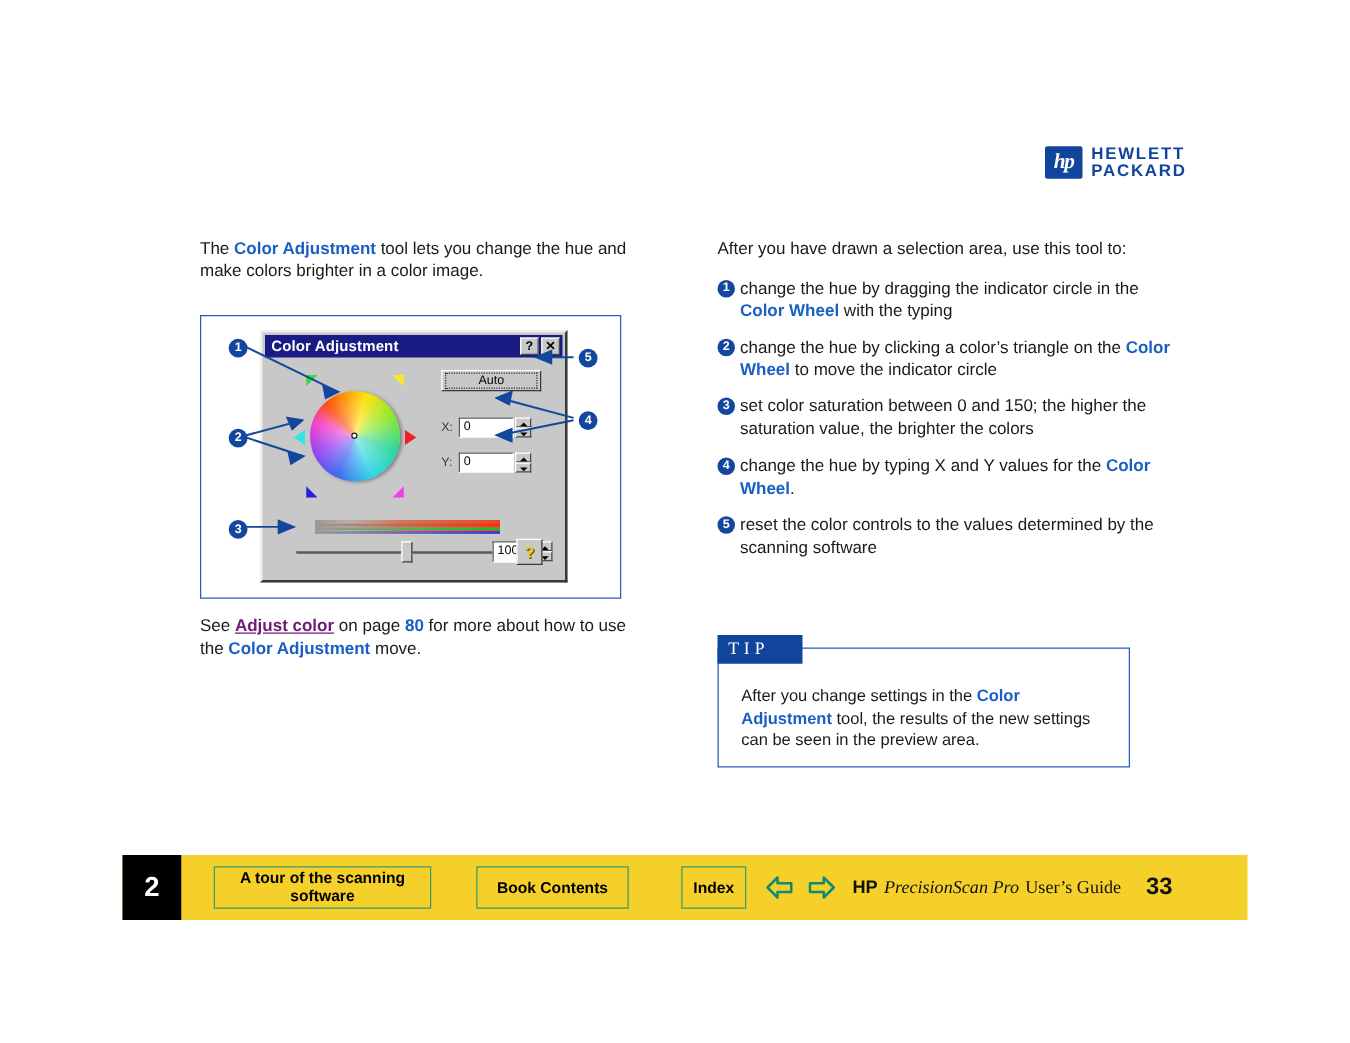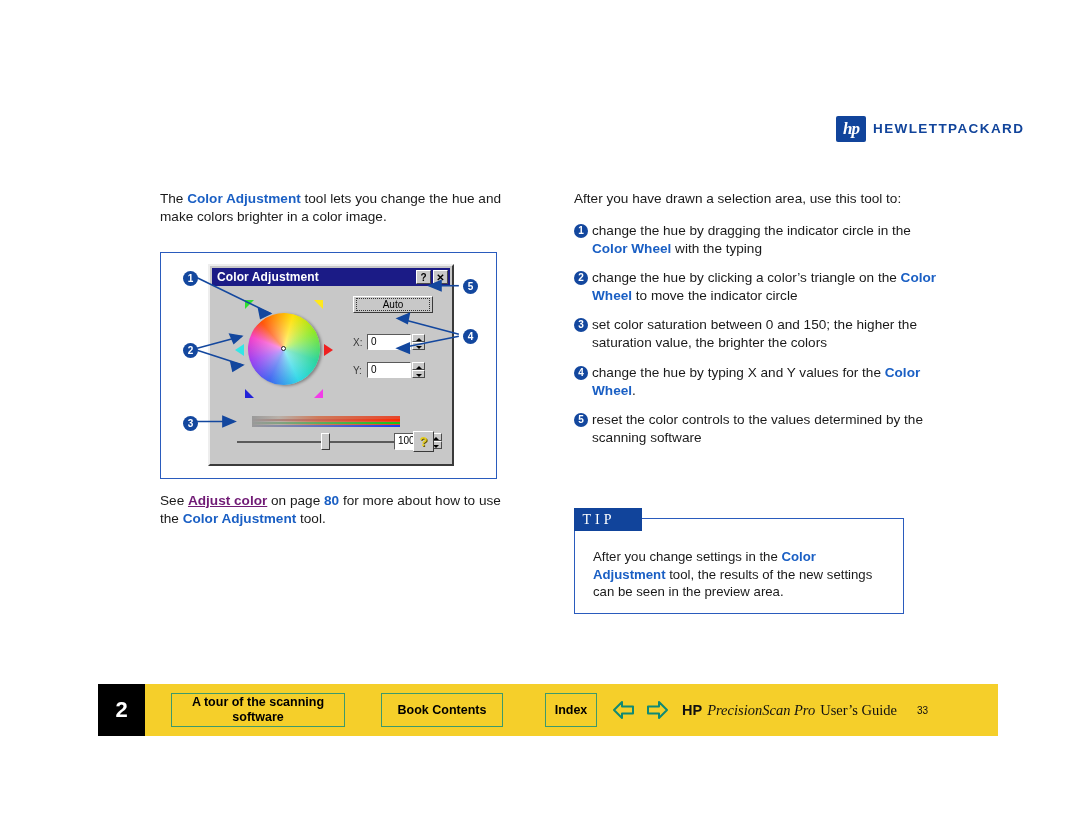--- a/index.html
+++ b/index.html
@@ -43,20 +43,21 @@
     font-family: "Liberation Serif", serif;
     font-style: italic;
     font-weight: bold;
     font-size: 17px;
     letter-spacing: -1px;
     line-height: 1;
     transform: translateY(-1px);
   }
   .hp-words {
     display: flex;
+    flex-direction: column;
     line-height: 1.02;
   }
   .hp-words div {
     color: #11449b;
     font-family: "Liberation Sans", sans-serif;
     font-weight: bold;
     font-size: 13.5px;
     letter-spacing: 1.4px;
   }
 
@@ -450,22 +451,22 @@
     font-family: "Liberation Serif", serif;
     font-style: italic;
     font-size: 14.5px;
   }
   .guide .ug {
     font-family: "Liberation Serif", serif;
     font-size: 14.5px;
   }
   .pagenum {
     margin-left: 20px;
-    font-size: 10px;
-    font-weight: normal;
+    font-size: 19px;
+    font-weight: bold;
     color: #111111;
   }
 </style>
 </head>
 <body>
 
 <div class="page">
 
   <div class="hp-logo">
     <div class="hp-badge">
@@ -478,21 +479,21 @@
   </div>
 
 
   <div class="col-left">
     <div class="body-text">
       <span>The </span><span class="blue">Color Adjustment</span><span> tool lets you change the hue and make colors brighter in a color image.</span>
     </div>
   </div>
 
   <div style="position:absolute;left:160px;top:492px;width:350px;" class="body-text">
-    <span>See </span><span class="teal">Adjust color</span><span> on page </span><span class="blue">80</span><span> for more about how to use the </span><span class="blue">Color Adjustment</span><span> tool.</span>
+    <span>See </span><span class="teal">Adjust color</span><span> on page </span><span class="blue">80</span><span> for more about how to use the </span><span class="blue">Color Adjustment</span><span> move.</span>
   </div>
 
   <div class="col-right">
     <div class="body-text">After you have drawn a selection area, use this tool to:</div>
     <div class="num-list">
 
       <div class="num-item">
         <div class="num-badge">1</div>
         <div class="num-text"><span>change the hue by dragging the indicator circle in the </span><span class="blue">Color Wheel</span><span> with the typing</span></div>
       </div>

